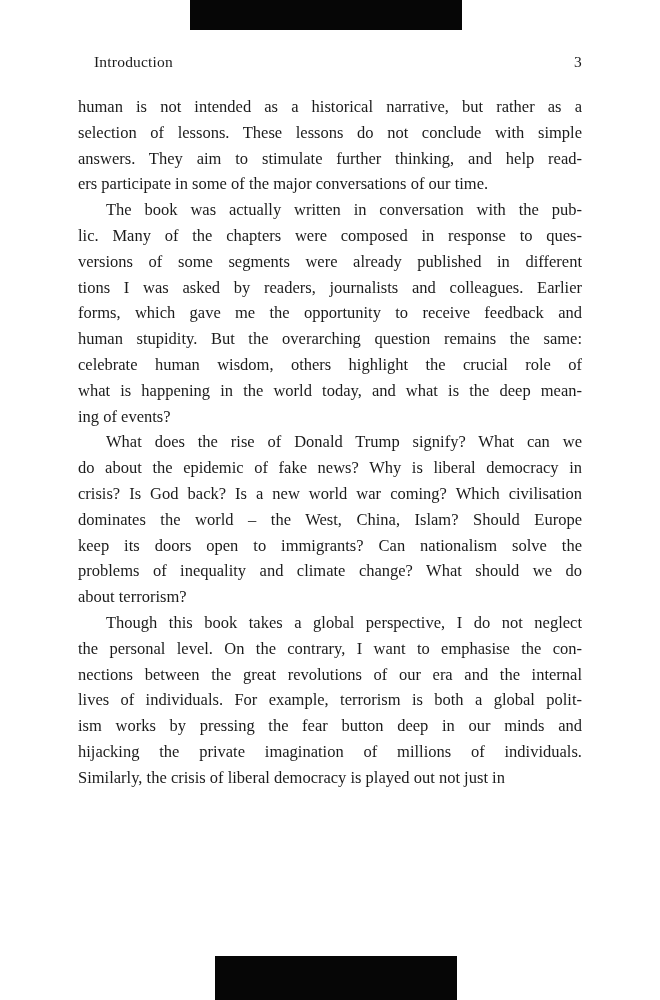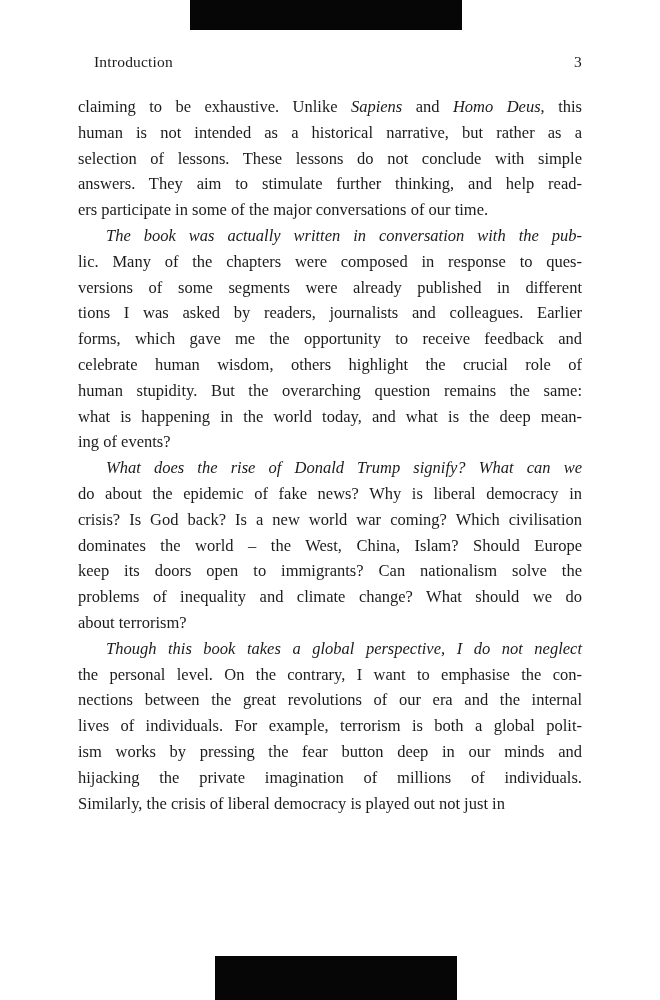--- a/index.html
+++ b/index.html
@@ -61,54 +61,52 @@
   .line {
     text-align: justify;
     text-align-last: justify;
     white-space: normal;
   }
   .line.last {
     text-align-last: left;
   }
   .line.indent {
     text-indent: 28px;
-    font-style: italic;
   }
   .line i {
     font-style: italic;
   }
 </style>
 </head>
 <body>
 
 <div class="sheet">
   <div class="artifact artifact-top"></div>
   <div class="artifact artifact-bottom"></div>
 
   <div class="running-head">
     <span class="rh-title">Introduction</span>
     <span class="rh-num">3</span>
   </div>
 
   <div class="body-text">
       <div class="para">
-        <div class="line"><span>claiming to be exhaustive. Unlike </span><i>Sapiens</i><span> and </span><i>Homo Deus</i><span>, this</span></div>
         <div class="line"><span>human is not intended as a historical narrative, but rather as a</span></div>
         <div class="line"><span>selection of lessons. These lessons do not conclude with simple</span></div>
         <div class="line"><span>answers. They aim to stimulate further thinking, and help read-</span></div>
         <div class="line last"><span>ers participate in some of the major conversations of our time.</span></div>
       </div>
       <div class="para">
         <div class="line indent"><span>The book was actually written in conversation with the pub-</span></div>
         <div class="line"><span>lic. Many of the chapters were composed in response to ques-</span></div>
         <div class="line"><span>versions of some segments were already published in different</span></div>
         <div class="line"><span>tions I was asked by readers, journalists and colleagues. Earlier</span></div>
         <div class="line"><span>forms, which gave me the opportunity to receive feedback and</span></div>
+        <div class="line"><span>human stupidity. But the overarching question remains the same:</span></div>
         <div class="line"><span>celebrate human wisdom, others highlight the crucial role of</span></div>
-        <div class="line"><span>human stupidity. But the overarching question remains the same:</span></div>
         <div class="line"><span>what is happening in the world today, and what is the deep mean-</span></div>
         <div class="line last"><span>ing of events?</span></div>
       </div>
       <div class="para">
         <div class="line indent"><span>What does the rise of Donald Trump signify? What can we</span></div>
         <div class="line"><span>do about the epidemic of fake news? Why is liberal democracy in</span></div>
         <div class="line"><span>crisis? Is God back? Is a new world war coming? Which civilisation</span></div>
         <div class="line"><span>dominates the world – the West, China, Islam? Should Europe</span></div>
         <div class="line"><span>keep its doors open to immigrants? Can nationalism solve the</span></div>
         <div class="line"><span>problems of inequality and climate change? What should we do</span></div>

